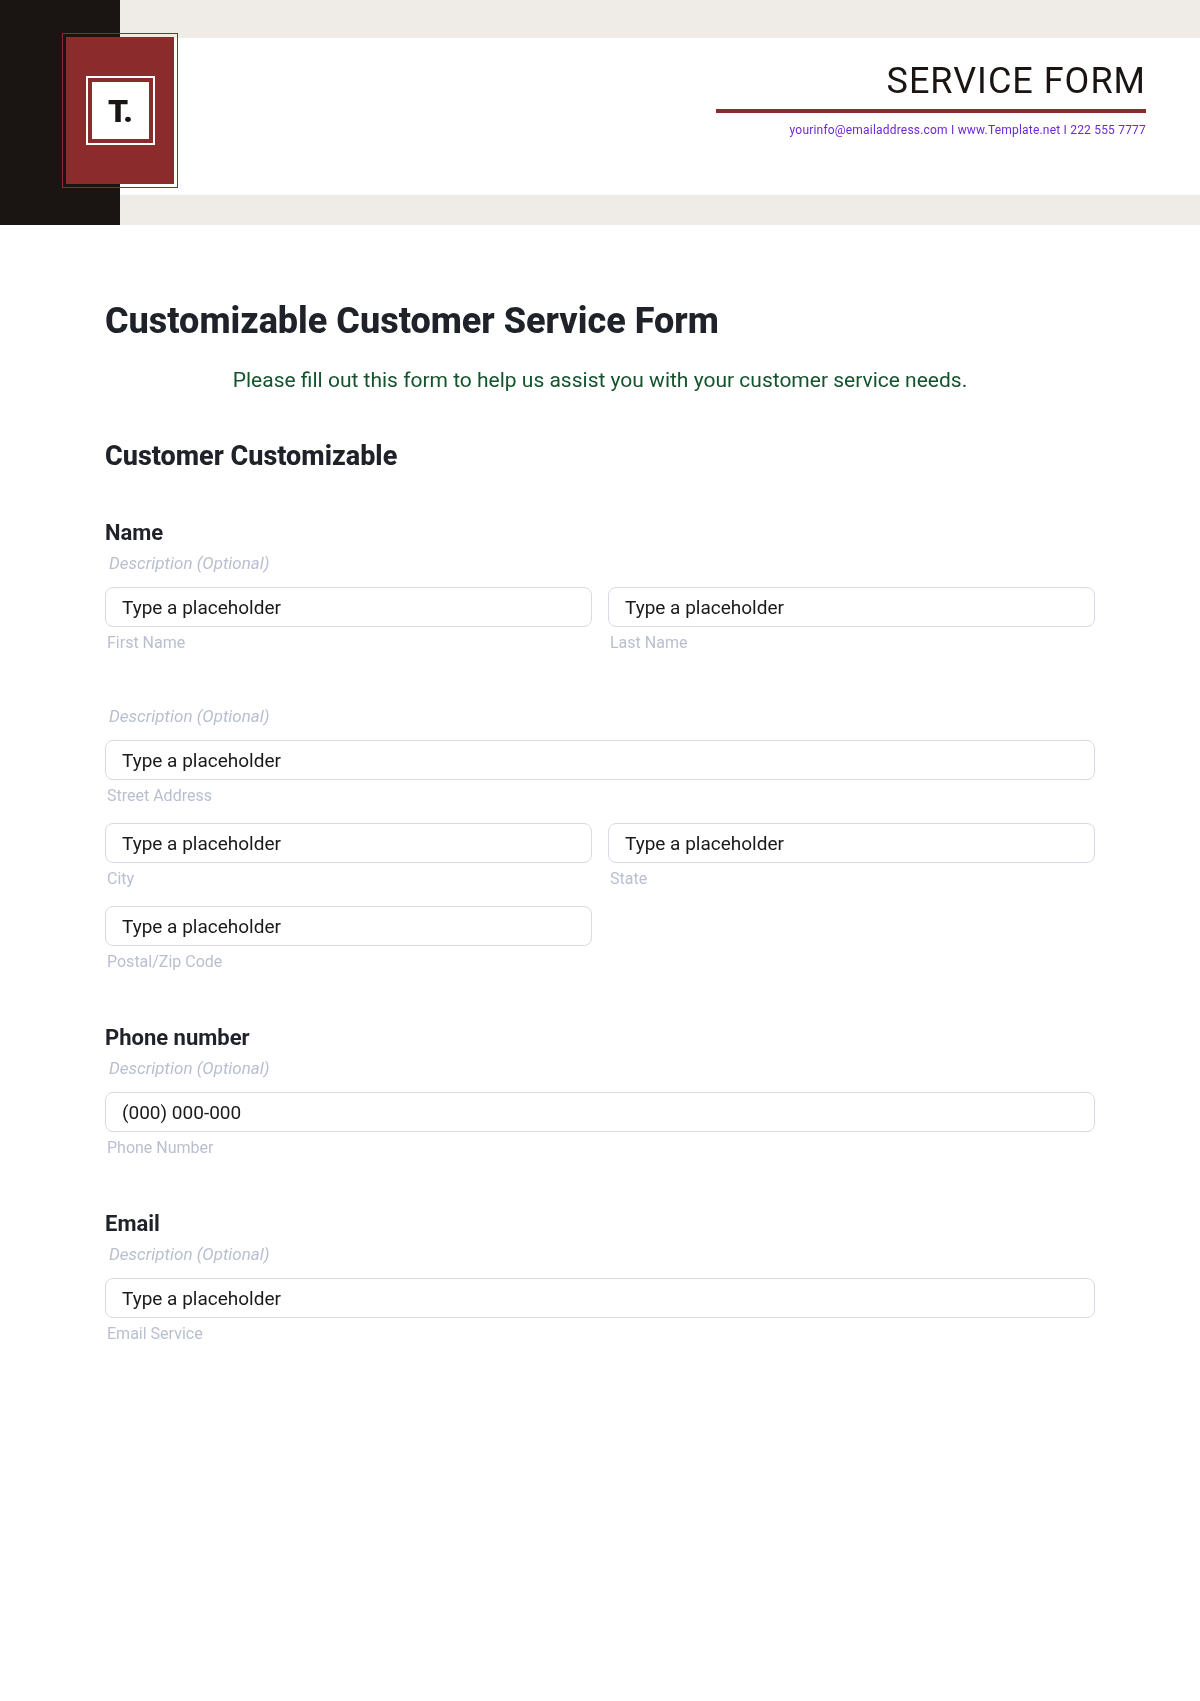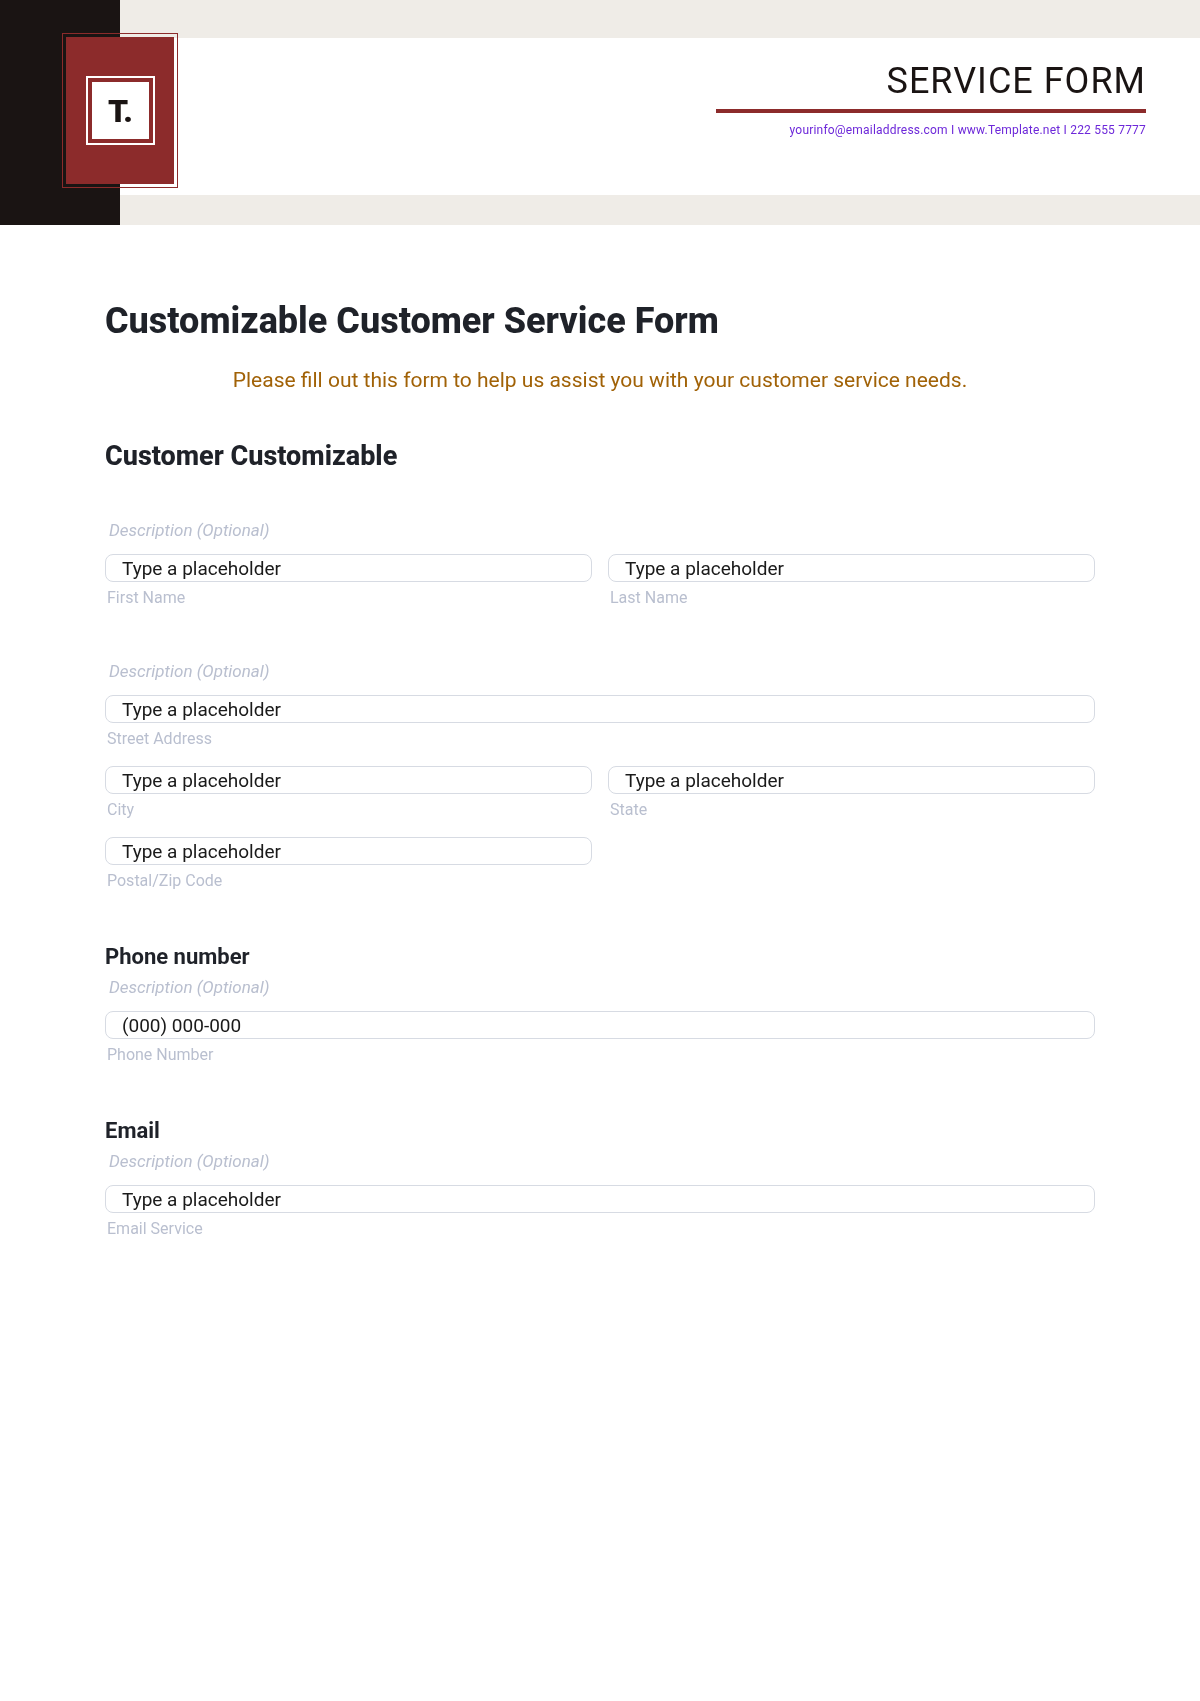--- a/index.html
+++ b/index.html
@@ -100,21 +100,21 @@
     }
     .form-title {
       font-size: 36px;
       font-weight: 800;
       color: #1f2229;
       margin-bottom: 26px;
     }
     .form-subtitle {
       font-size: 21px;
       text-align: center;
-      color: #a16207;
+      color: #14532d;
       margin-bottom: 48px;
     }
     .section-heading {
       font-size: 27px;
       font-weight: 800;
       color: #1f2229;
       margin-bottom: 48px;
     }
     .field-block {
       margin-bottom: 54px;
@@ -137,21 +137,21 @@
       gap: 16px;
       margin-bottom: 18px;
     }
     .input-col {
       flex: 1;
       min-width: 0;
     }
     .input-col.half { flex: 0 0 calc(50% - 8px); }
     .text-input {
       width: 100%;
-      height: 28px;
+      height: 40px;
       border: 1px solid #d7dbe3;
       border-radius: 8px;
       padding: 0 16px;
       font-size: 19px;
       color: #1a1a1a;
       background: #ffffff;
       font-family: inherit;
     }
     .text-input::placeholder {
       color: #1a1a1a;
@@ -182,20 +182,21 @@
   </div>
 </div>
 
 <div class="form-wrap">
   <h1 class="form-title">Customizable Customer Service Form</h1>
   <p class="form-subtitle">Please fill out this form to help us assist you with your customer service needs.</p>
 
   <h2 class="section-heading">Customer Customizable</h2>
 
   <div class="field-block">
+    <div class="field-label">Name</div>
     <div class="field-desc">Description (Optional)</div>
     <div class="input-row">
       <div class="input-col">
         <input type="text" class="text-input" placeholder="Type a placeholder" style="">
         <div class="sub-label">First Name</div>
       </div>
       <div class="input-col">
         <input type="text" class="text-input" placeholder="Type a placeholder" style="">
         <div class="sub-label">Last Name</div>
       </div>

